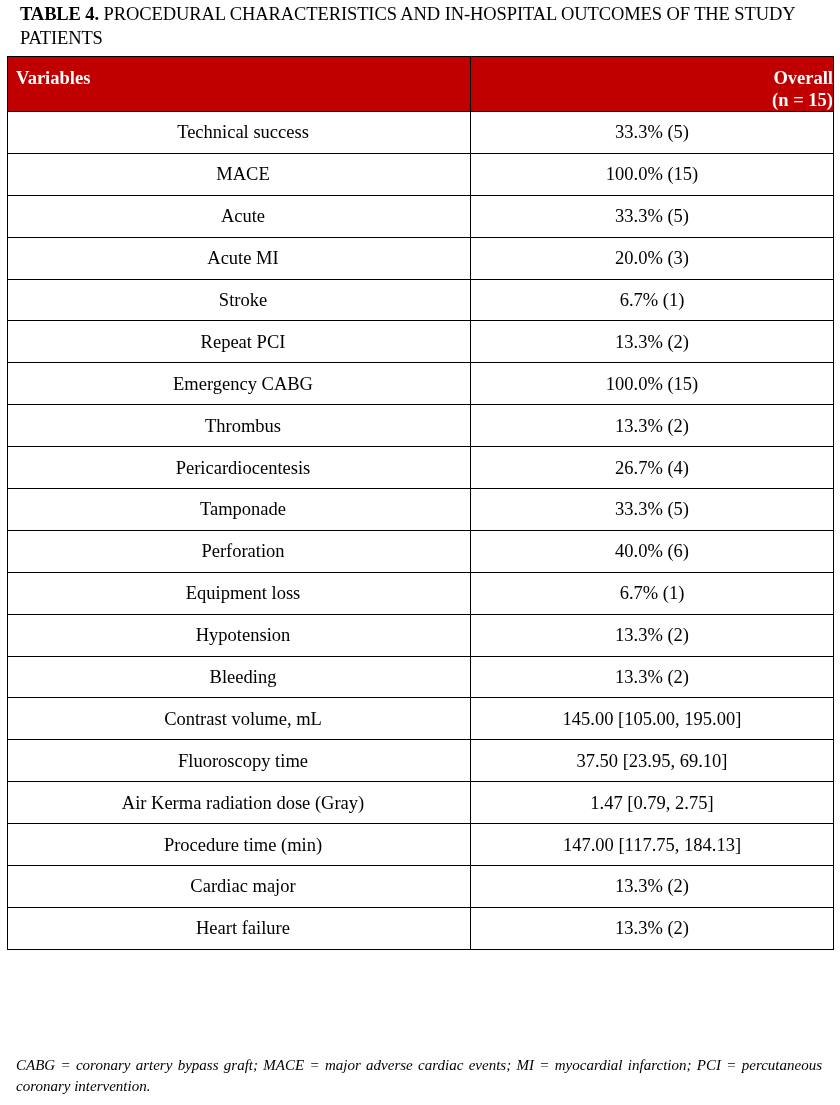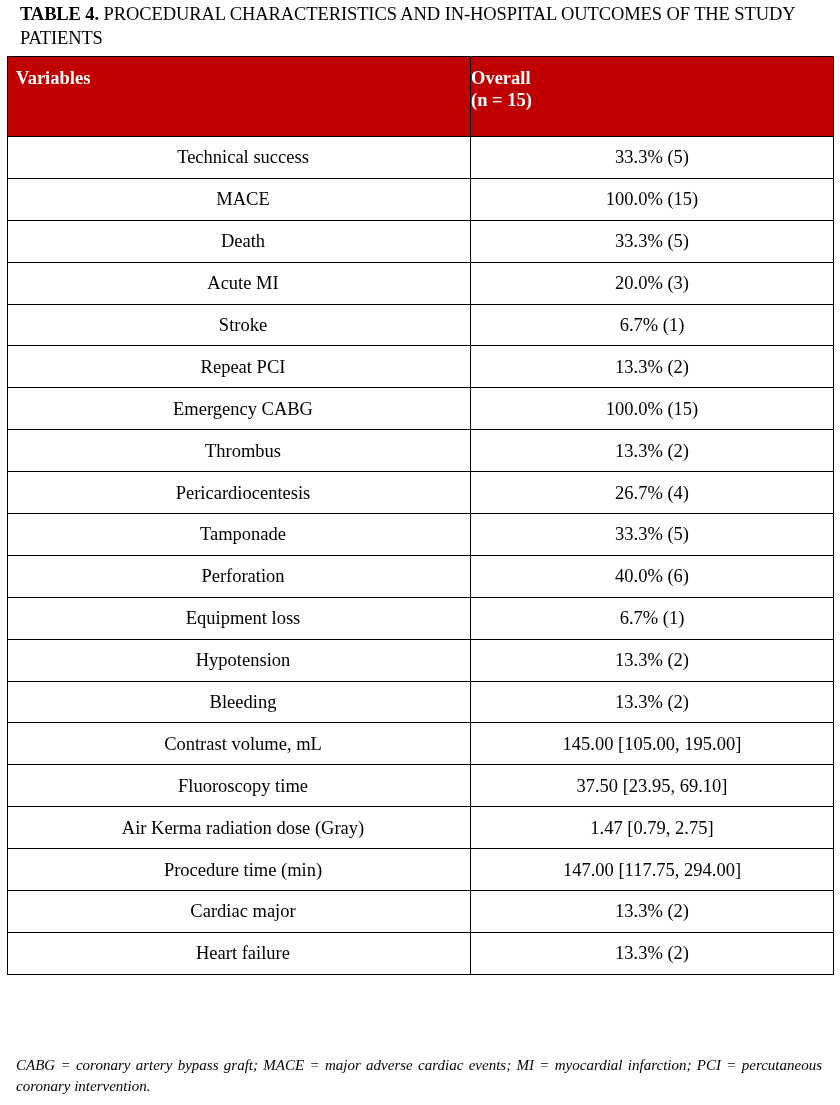--- a/index.html
+++ b/index.html
@@ -41,31 +41,31 @@
     table.data th, table.data td {
       border: 1px solid #000000;
       font-size: 18.5px;
       line-height: 22px;
       padding: 0;
     }
     table.data thead th {
       background: #c00000;
       color: #ffffff;
       font-weight: bold;
-      height: 80px;
+      height: 55px;
       vertical-align: top;
       padding-top: 10px;
       box-sizing: border-box;
     }
     table.data thead th.var {
       text-align: left;
       padding-left: 8px;
     }
     table.data thead th.overall {
-      text-align: left;
+      text-align: right;
     }
     table.data thead th.overall span {
       display: block;
     }
     table.data tbody td {
       height: 41.9px;
       box-sizing: border-box;
       vertical-align: middle;
     }
     table.data tbody td.var {
@@ -109,21 +109,21 @@
   <tbody id="tbody">
       <tr>
         <td class="var">Technical success</td>
         <td class="val">33.3% (5)</td>
       </tr>
       <tr>
         <td class="var">MACE</td>
         <td class="val">100.0% (15)</td>
       </tr>
       <tr>
-        <td class="var">Death</td>
+        <td class="var">Acute</td>
         <td class="val">33.3% (5)</td>
       </tr>
       <tr>
         <td class="var">Acute MI</td>
         <td class="val">20.0% (3)</td>
       </tr>
       <tr>
         <td class="var">Stroke</td>
         <td class="val">6.7% (1)</td>
       </tr>
@@ -170,21 +170,21 @@
       <tr>
         <td class="var">Fluoroscopy time</td>
         <td class="val">37.50 [23.95, 69.10]</td>
       </tr>
       <tr>
         <td class="var">Air Kerma radiation dose (Gray)</td>
         <td class="val">1.47 [0.79, 2.75]</td>
       </tr>
       <tr>
         <td class="var">Procedure time (min)</td>
-        <td class="val">147.00 [117.75, 294.00]</td>
+        <td class="val">147.00 [117.75, 184.13]</td>
       </tr>
       <tr>
         <td class="var">Cardiac major</td>
         <td class="val">13.3% (2)</td>
       </tr>
       <tr>
         <td class="var">Heart failure</td>
         <td class="val">13.3% (2)</td>
       </tr>
     </tbody>

